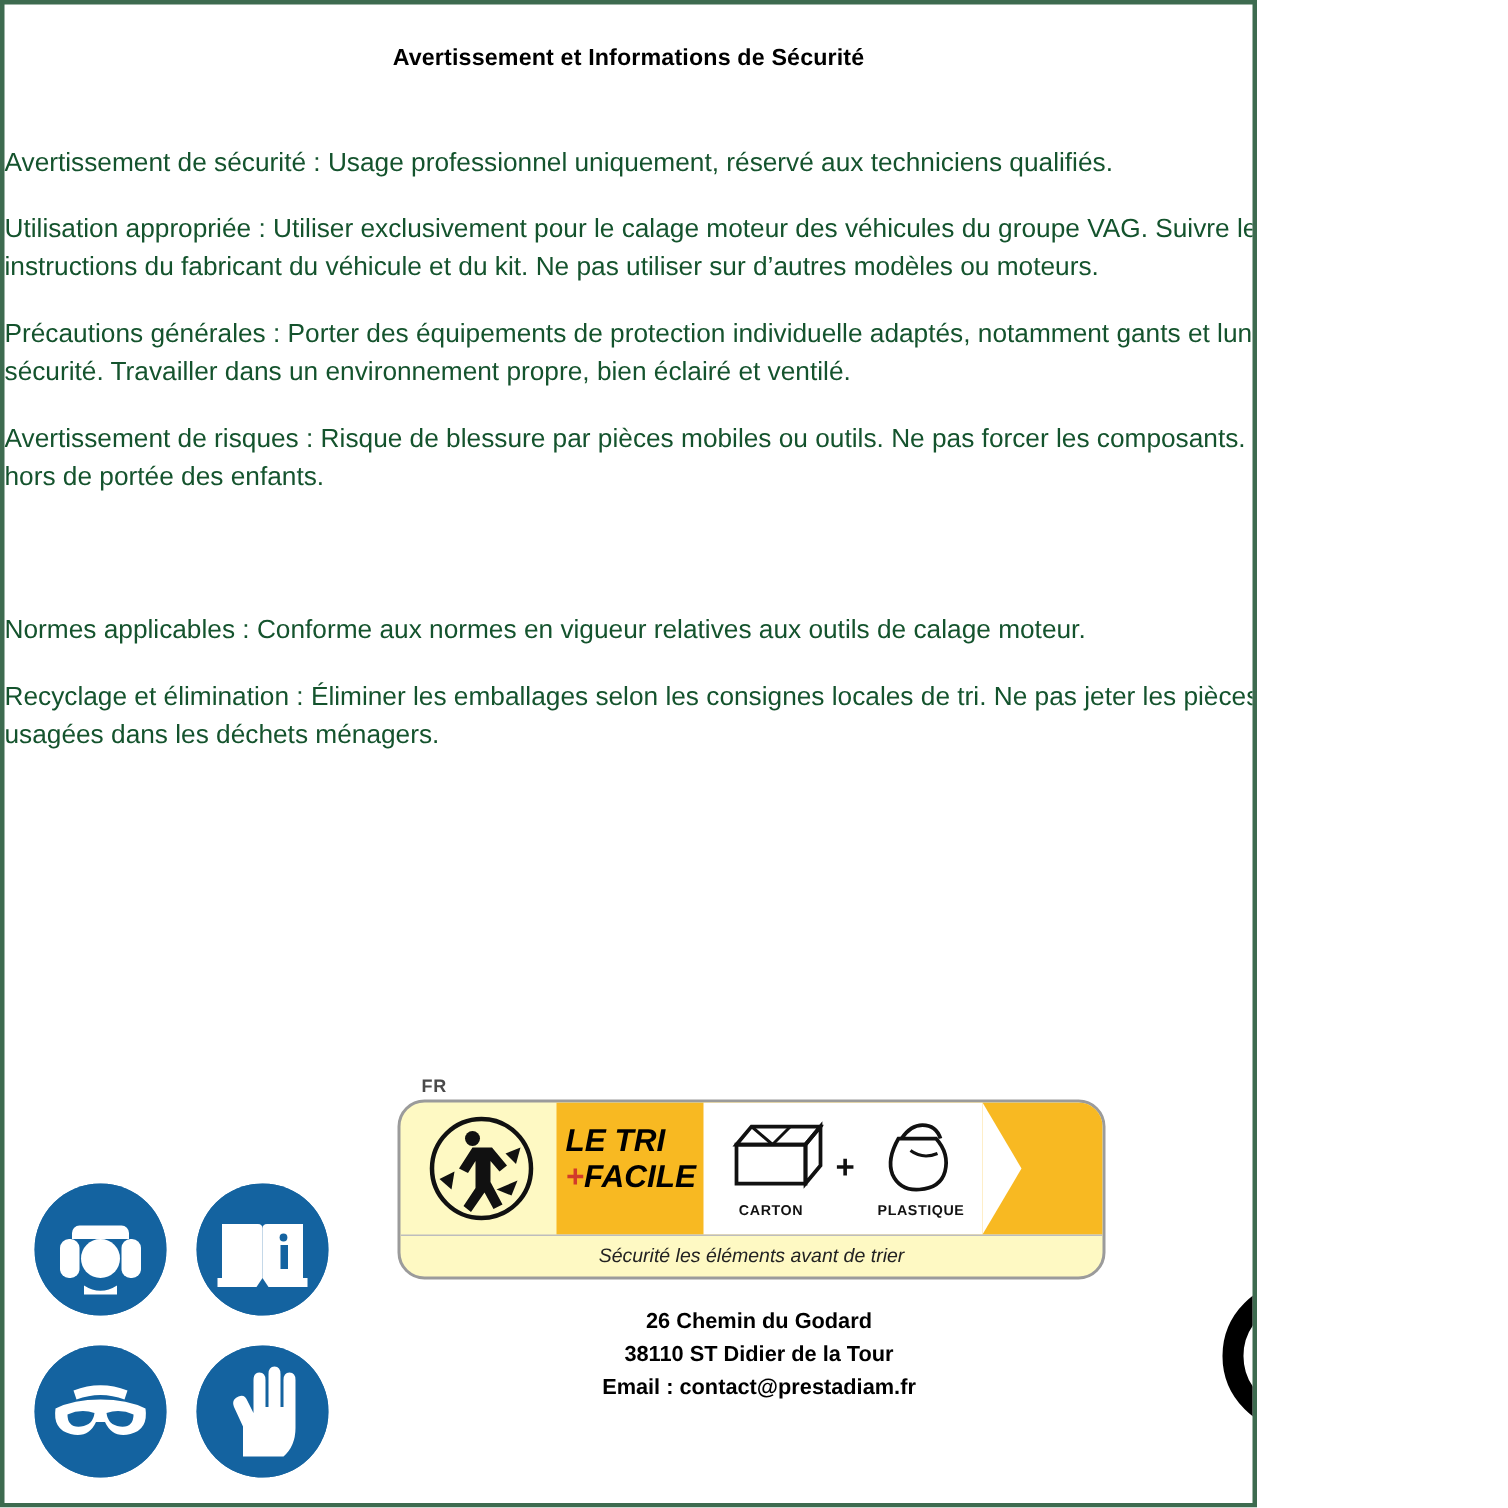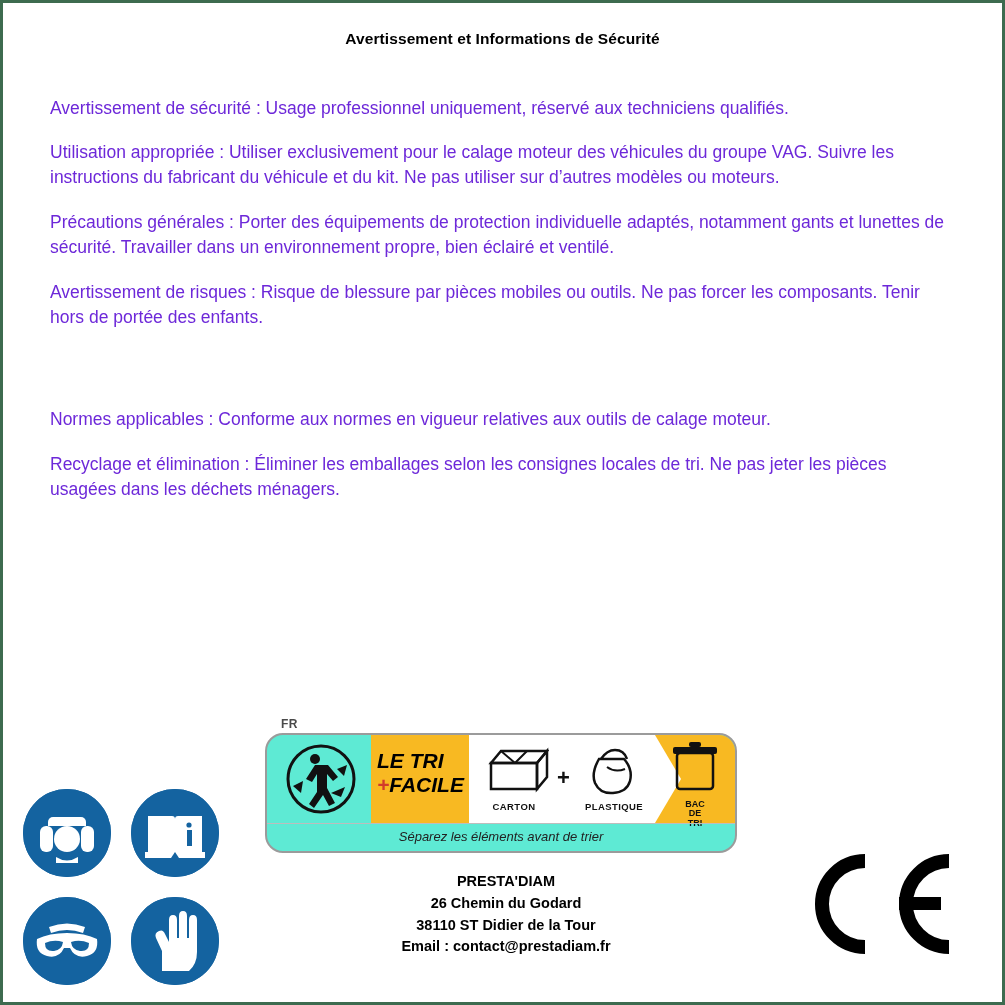--- a/index.html
+++ b/index.html
@@ -5,21 +5,21 @@
   html, body {
     margin: 0;
     padding: 0;
     background: #ffffff;
   }
   body {
     font-family: "Liberation Sans", sans-serif;
   }
   .page {
     position: relative;
-    width: 1005px;
+    width: 838px;
     height: 1005px;
     box-sizing: border-box;
     border: 3px solid #3d6b4f;
     background: #ffffff;
     overflow: hidden;
   }
   .doc-title {
     text-align: center;
     font-size: 15.5px;
     font-weight: bold;
@@ -28,21 +28,21 @@
     letter-spacing: 0.1px;
   }
   .body-block {
     margin: 0 auto;
     width: 905px;
     padding-top: 30px;
   }
   .para {
     font-size: 17.5px;
     line-height: 1.42;
-    color: #6d28d9;
+    color: #14532d;
     margin-bottom: 20px;
   }
   .para.spacer-after {
     margin-bottom: 78px;
     margin-top: 11px;
   }
 
   
   .picto-group {
     position: absolute;
@@ -82,21 +82,21 @@
     letter-spacing: 0.5px;
   }
   .tri-box {
     position: absolute;
     left: 0;
     top: 16px;
     width: 468px;
     height: 116px;
     border: 2px solid #9b9b9b;
     border-radius: 18px;
-    background: #5eead4;
+    background: #fef9c3;
     overflow: hidden;
   }
   .tri-yellow {
     position: absolute;
     left: 104px;
     top: 0;
     width: 364px;
     height: 88px;
     background: #f8b922;
   }
@@ -305,39 +305,26 @@
 
       <div class="tri-plastique">
         <svg width="70" height="52" viewBox="0 0 70 52" aria-hidden="true">
           <path d="M20 16 q-8 14 -4 24 q5 11 18 10 q14 -1 17 -12 q3 -12 -6 -22 z" fill="none" stroke="#111" stroke-width="2.5"></path>
           <path d="M22 16 q6 -9 14 -9 q9 0 12 9" fill="none" stroke="#111" stroke-width="2.5"></path>
           <path d="M28 24 q8 6 18 2" fill="none" stroke="#111" stroke-width="2"></path>
         </svg>
         <div class="tri-cap">PLASTIQUE</div>
       </div>
 
-      <div class="tri-bin">
-        <svg width="56" height="54" viewBox="0 0 56 54" aria-hidden="true">
-          <rect x="10" y="12" width="36" height="36" rx="3" fill="none" stroke="#111" stroke-width="2.5"></rect>
-          <rect x="6" y="6" width="44" height="7" rx="2" fill="#111"></rect>
-          <rect x="22" y="1" width="12" height="5" rx="2" fill="#111"></rect>
-        </svg>
-        <div class="tri-bin-text">
-          <span>BAC</span><br>
-          <span>DE</span><br>
-          <span>TRI</span>
-        </div>
-      </div>
-
-      <div class="tri-footer">Séparez les éléments avant de trier</div>
+
+      <div class="tri-footer">Sécurité les éléments avant de trier</div>
     </div>
   </div>
 
   <div class="resp-block">
-    <div>PRESTA'DIAM</div>
     <div>26 Chemin du Godard</div>
     <div>38110 ST Didier de la Tour</div>
     <div>Email : contact@prestadiam.fr</div>
   </div>
 
   <div class="ce-mark">
     <svg width="150" height="110" viewBox="0 0 150 110" aria-hidden="true">
       <path d="M62 12 A43 43 0 1 0 62 98" fill="none" stroke="#000" stroke-width="14"></path>
       <path d="M146 12 A43 43 0 1 0 146 98" fill="none" stroke="#000" stroke-width="14"></path>
       <rect x="96" y="48" width="42" height="13" fill="#000"></rect>

